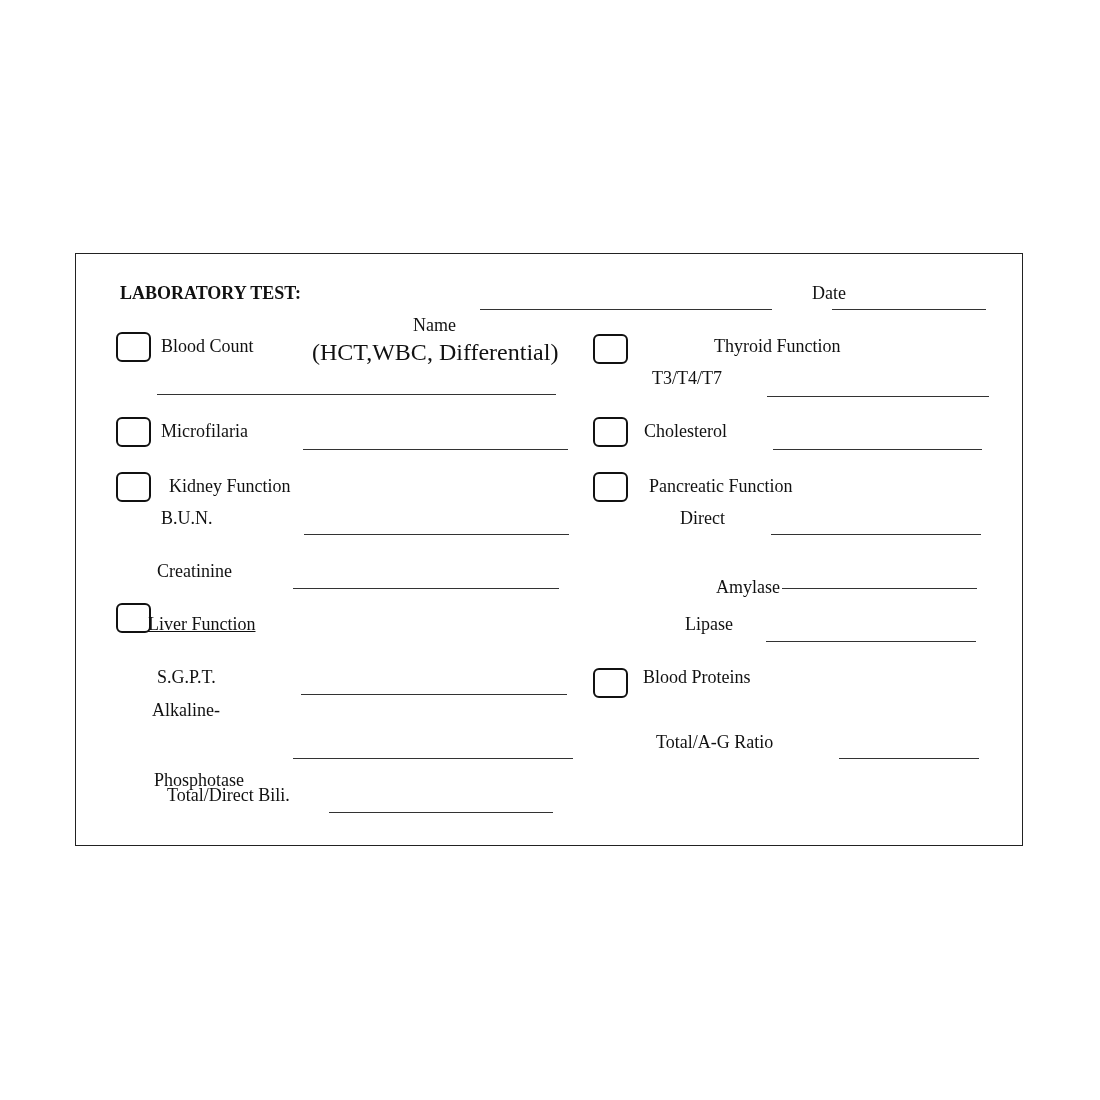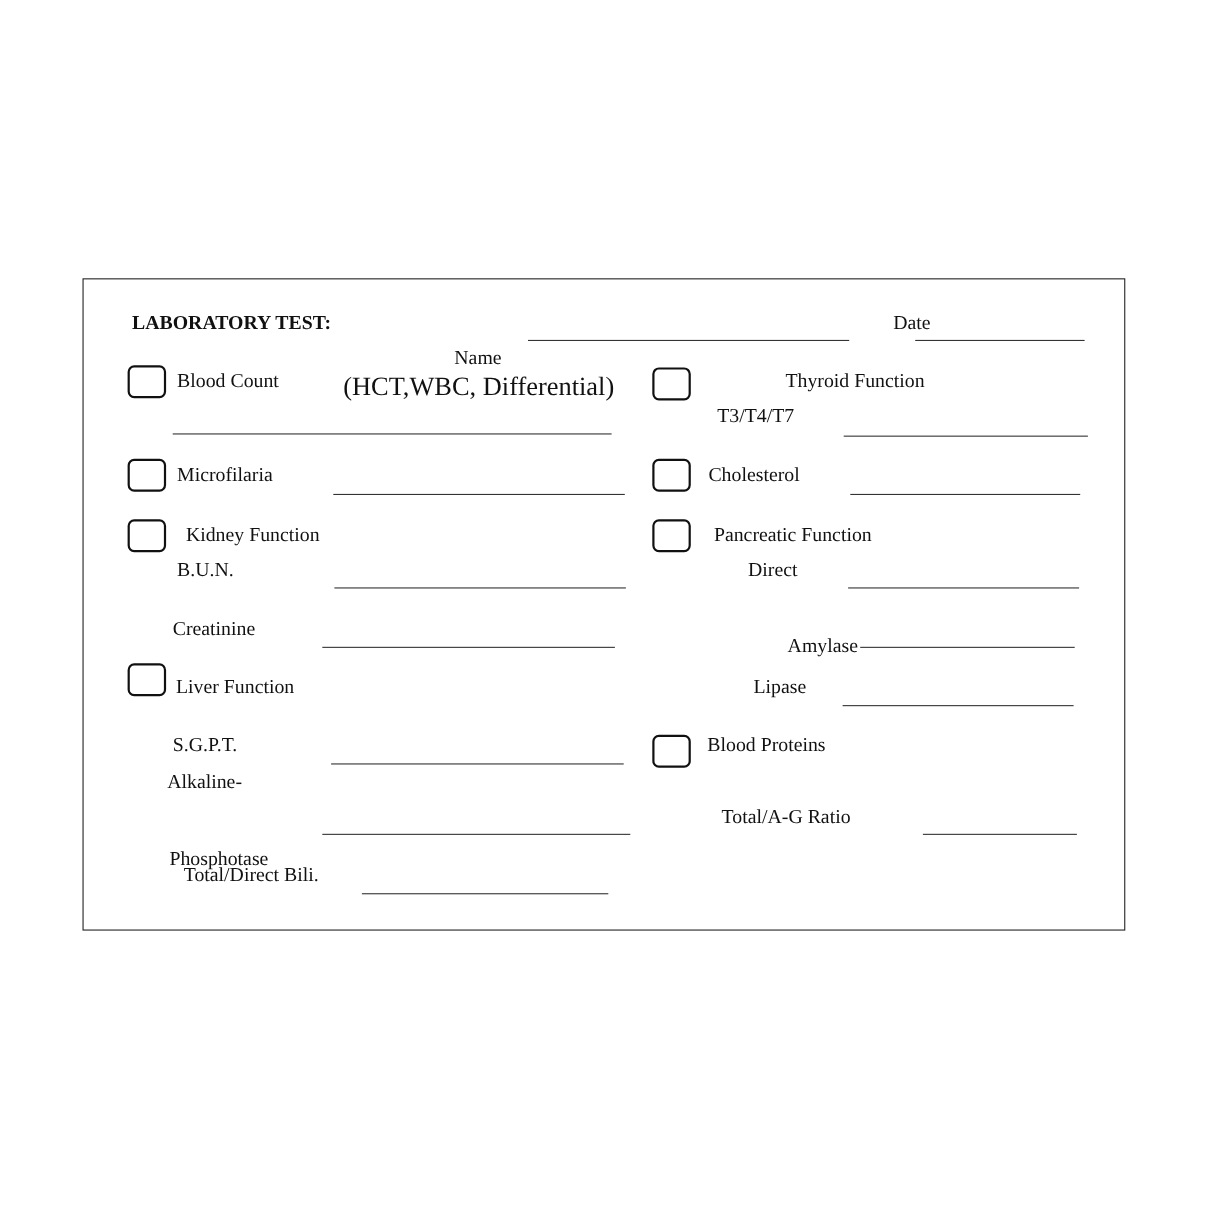--- a/index.html
+++ b/index.html
@@ -65,21 +65,21 @@
 <div class="line" style="left:771px;top:534px;width:210px;"></div>
 <div class="field" style="left:771px;top:508px;width:210px;"></div>
 <div class="t" style="left:716px;top:562px;margin-top:16px;">Amylase</div>
 <div class="line" style="left:782px;top:588px;width:195px;"></div>
 <div class="field" style="left:782px;top:562px;width:195px;"></div>
 <div class="t" style="left:685px;top:615px;">Lipase</div>
 <div class="line" style="left:766px;top:641px;width:210px;"></div>
 <div class="field" style="left:766px;top:615px;width:210px;"></div>
 
 <div class="cb" style="left:116px;top:603px;"></div>
-<div class="t" style="left:160px;top:615px;">Liver Function</div>
+<div class="t" style="left:148px;top:615px;text-decoration:underline;">Liver Function</div>
 <div class="t" style="left:157px;top:668px;">S.G.P.T.</div>
 <div class="line" style="left:301px;top:694px;width:266px;"></div>
 <div class="field" style="left:301px;top:668px;width:266px;"></div>
 <div class="t" style="left:152px;top:701px;">Alkaline-</div>
 <div class="t" style="left:154px;top:771px;">Phosphotase</div>
 <div class="line" style="left:293px;top:758px;width:280px;"></div>
 <div class="field" style="left:293px;top:732px;width:280px;"></div>
 <div class="t" style="left:138px;top:786px;margin-left:29px;">Total/Direct Bili.</div>
 <div class="line" style="left:329px;top:812px;width:224px;"></div>
 <div class="field" style="left:329px;top:786px;width:224px;"></div>

